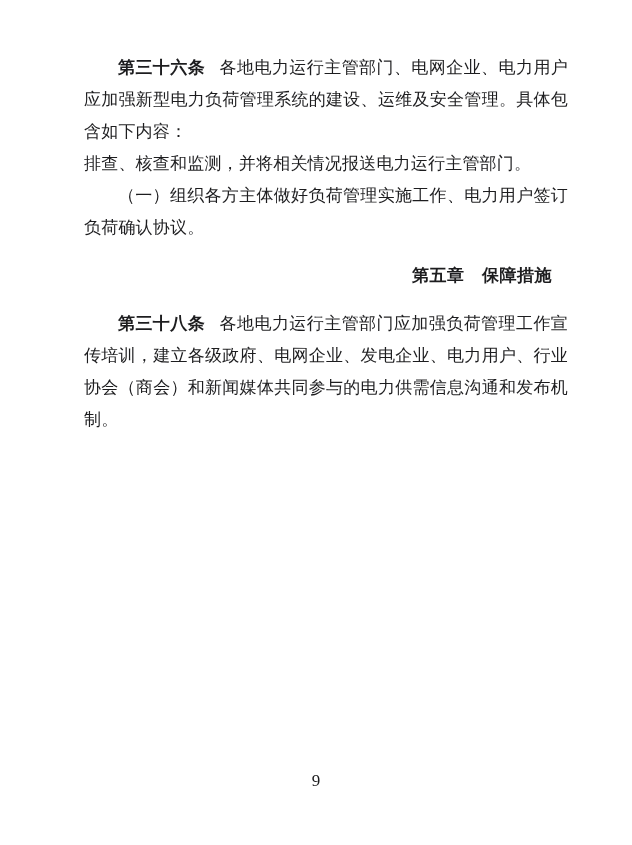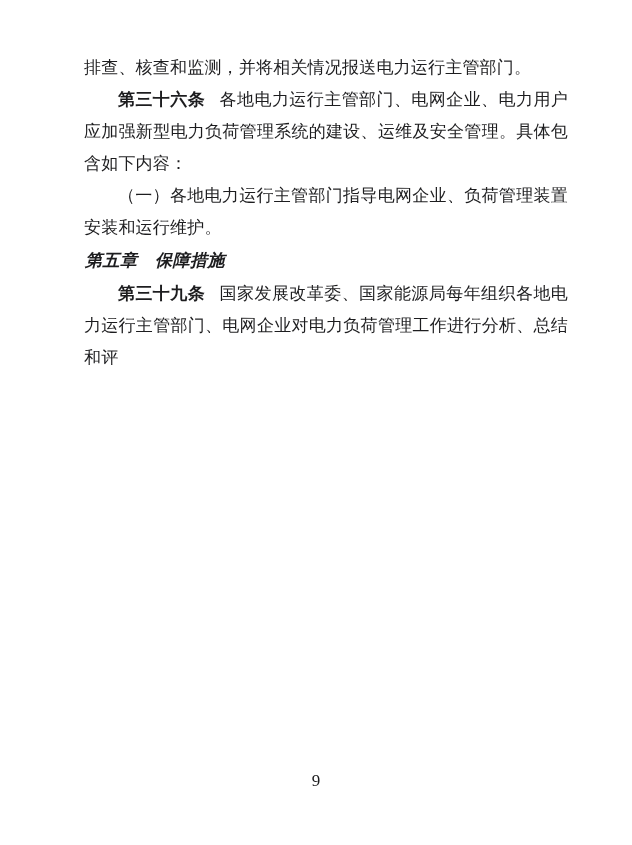--- a/index.html
+++ b/index.html
@@ -37,63 +37,62 @@
     text-indent: 2em;
   }
   .no-indent {
     text-indent: 0;
   }
   .article-num {
     font-weight: bold;
     margin-right: 0.85em;
   }
   .chapter-heading {
-    margin: 1px;
+    margin: 16px;
     padding: 0;
     font-size: 17px;
     line-height: 32px;
     font-weight: bold;
-    text-align: left;
+    text-align: right;
     text-indent: 0;
     letter-spacing: 0.5px;
-    font-style: italic;
   }
   .page-number {
     position: absolute;
     top: 769px;
     left: 0;
     width: 632px;
     text-align: center;
     font-size: 17px;
     line-height: 24px;
     color: #1d1d1f;
   }
 </style>
 </head>
 <body>
 
 <div class="page">
 
   <div class="text-block">
 
-    <p class="body-p no-indent">排查、核查和监测，并将相关情况报送电力运行主管部门。</p>
-
     <p class="body-p">
       <span class="article-num">第三十六条</span><span>各地电力运行主管部门、电网企业、电力用户应加强新型电力负荷管理系统的建设、运维及安全管理。具体包含如下内容：</span>
     </p>
 
-    <p class="body-p">（一）各地电力运行主管部门指导电网企业、负荷管理装置安装和运行维护。</p>
+    <p class="body-p no-indent">排查、核查和监测，并将相关情况报送电力运行主管部门。</p>
+
+    <p class="body-p">（一）组织各方主体做好负荷管理实施工作、电力用户签订负荷确认协议。</p>
 
 
 
     <h2 class="chapter-heading">第五章　保障措施</h2>
 
 
+    <p class="body-p">
+      <span class="article-num">第三十八条</span><span>各地电力运行主管部门应加强负荷管理工作宣传培训，建立各级政府、电网企业、发电企业、电力用户、行业协会（商会）和新闻媒体共同参与的电力供需信息沟通和发布机制。</span>
+    </p>
 
-    <p class="body-p">
-      <span class="article-num">第三十九条</span><span>国家发展改革委、国家能源局每年组织各地电力运行主管部门、电网企业对电力负荷管理工作进行分析、总结和评</span>
-    </p>
 
   </div>
 
   <div class="page-number">9</div>
 
 </div>
 
 </body></html>

